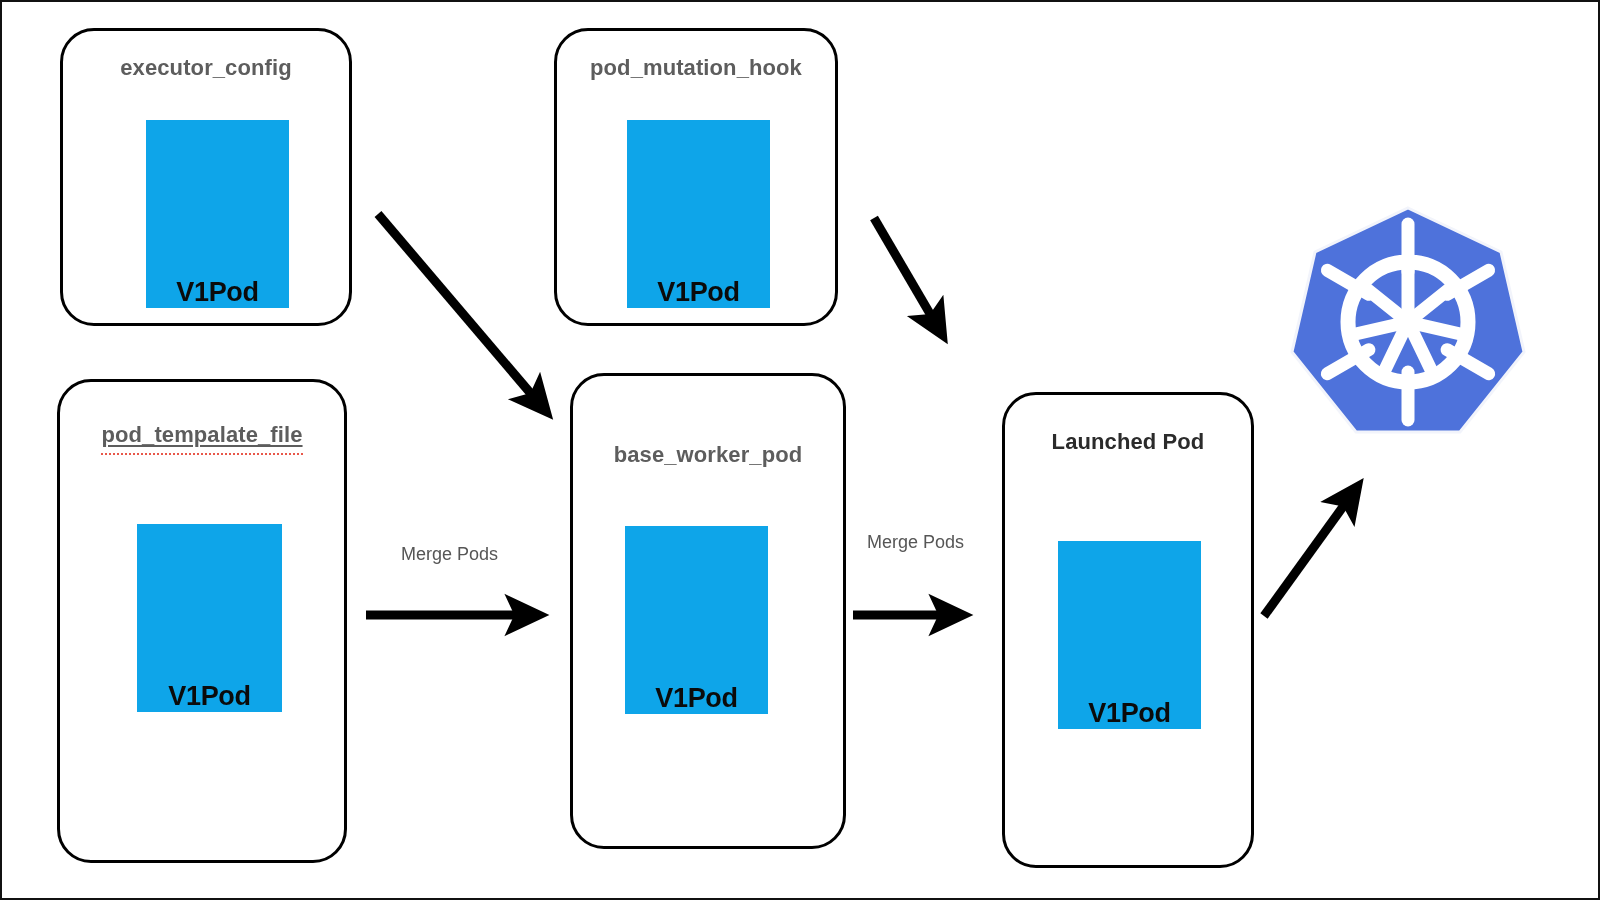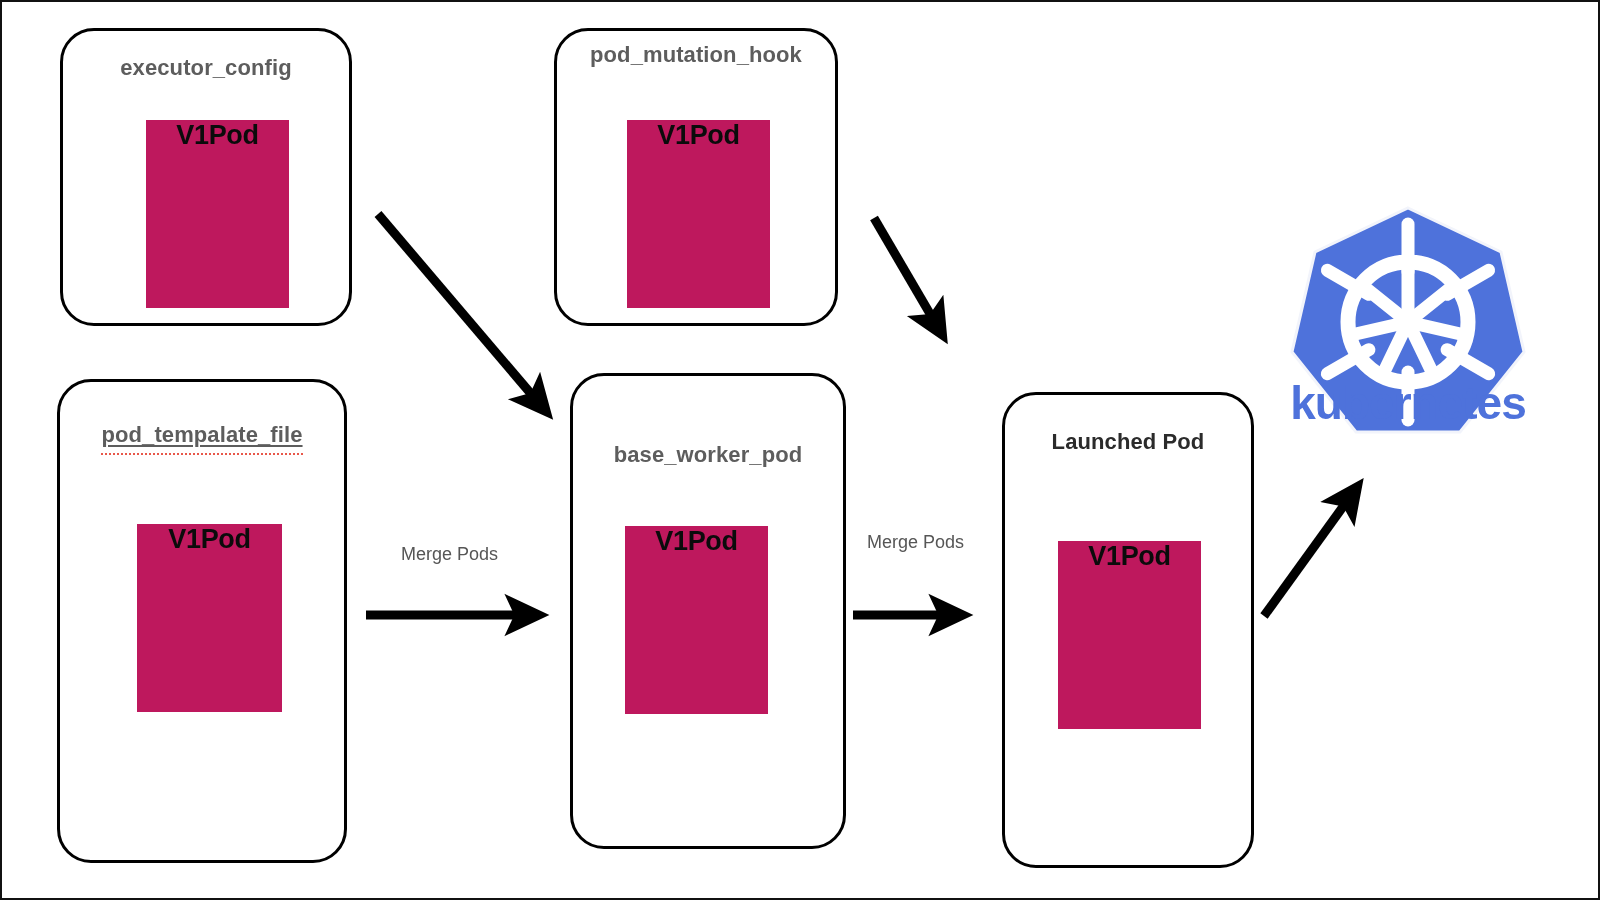--- a/index.html
+++ b/index.html
@@ -59,23 +59,23 @@
     bottom: -7px;
     height: 2px;
     background-image: repeating-linear-gradient(
       to right,
       #e8574a 0px, #e8574a 2px,
       rgba(255,255,255,0) 2px, rgba(255,255,255,0) 4px
     );
   }
   .pod {
     position: absolute;
-    background: #be185d;
+    background: #0ea5e9;
     display: flex;
-    align-items: flex-start;
+    align-items: flex-end;
     justify-content: center;
   }
   .pod-label {
     font-size: 27px;
     font-weight: bold;
     color: #0b0b0b;
     letter-spacing: -0.3px;
   }
   
   .edge-label {
@@ -137,21 +137,21 @@
   </svg>
 
   <div class="node" style="left:58px; top:26px; width:292px; height:298px;">
     <div class="node-title" style="margin-top:24px;">executor_config</div>
     <div class="pod" style="left:83px; top:89px; width:143px; height:188px;">
       <span class="pod-label">V1Pod</span>
     </div>
   </div>
 
   <div class="node" style="left:552px; top:26px; width:284px; height:298px;">
-    <div class="node-title" style="margin-top:11px;">pod_mutation_hook</div>
+    <div class="node-title" style="margin-top:24px;">pod_mutation_hook</div>
     <div class="pod" style="left:70px; top:89px; width:143px; height:188px;">
       <span class="pod-label">V1Pod</span>
     </div>
   </div>
 
   <div class="node" style="left:55px; top:377px; width:290px; height:484px;">
     <div class="node-title underlined spellcheck" style="margin-top:40px;">pod_tempalate_file</div>
     <div class="pod" style="left:77px; top:142px; width:145px; height:188px;">
       <span class="pod-label">V1Pod</span>
     </div>
@@ -196,15 +196,14 @@
       <line x1="120" y1="120" x2="174.6" y2="132.5"></line>
       <line x1="120" y1="120" x2="144.3" y2="170.5"></line>
       <line x1="120" y1="120" x2="95.7" y2="170.5"></line>
       <line x1="120" y1="120" x2="65.4" y2="132.5"></line>
       <line x1="120" y1="120" x2="76.3" y2="85.0"></line>
     </g>
 
     <circle cx="120" cy="120" r="13" fill="#ffffff"></circle>
   </svg>
 
-  <div id="k8s-wordmark">kubernetes</div>
 
 </div>
 
 </body></html>

